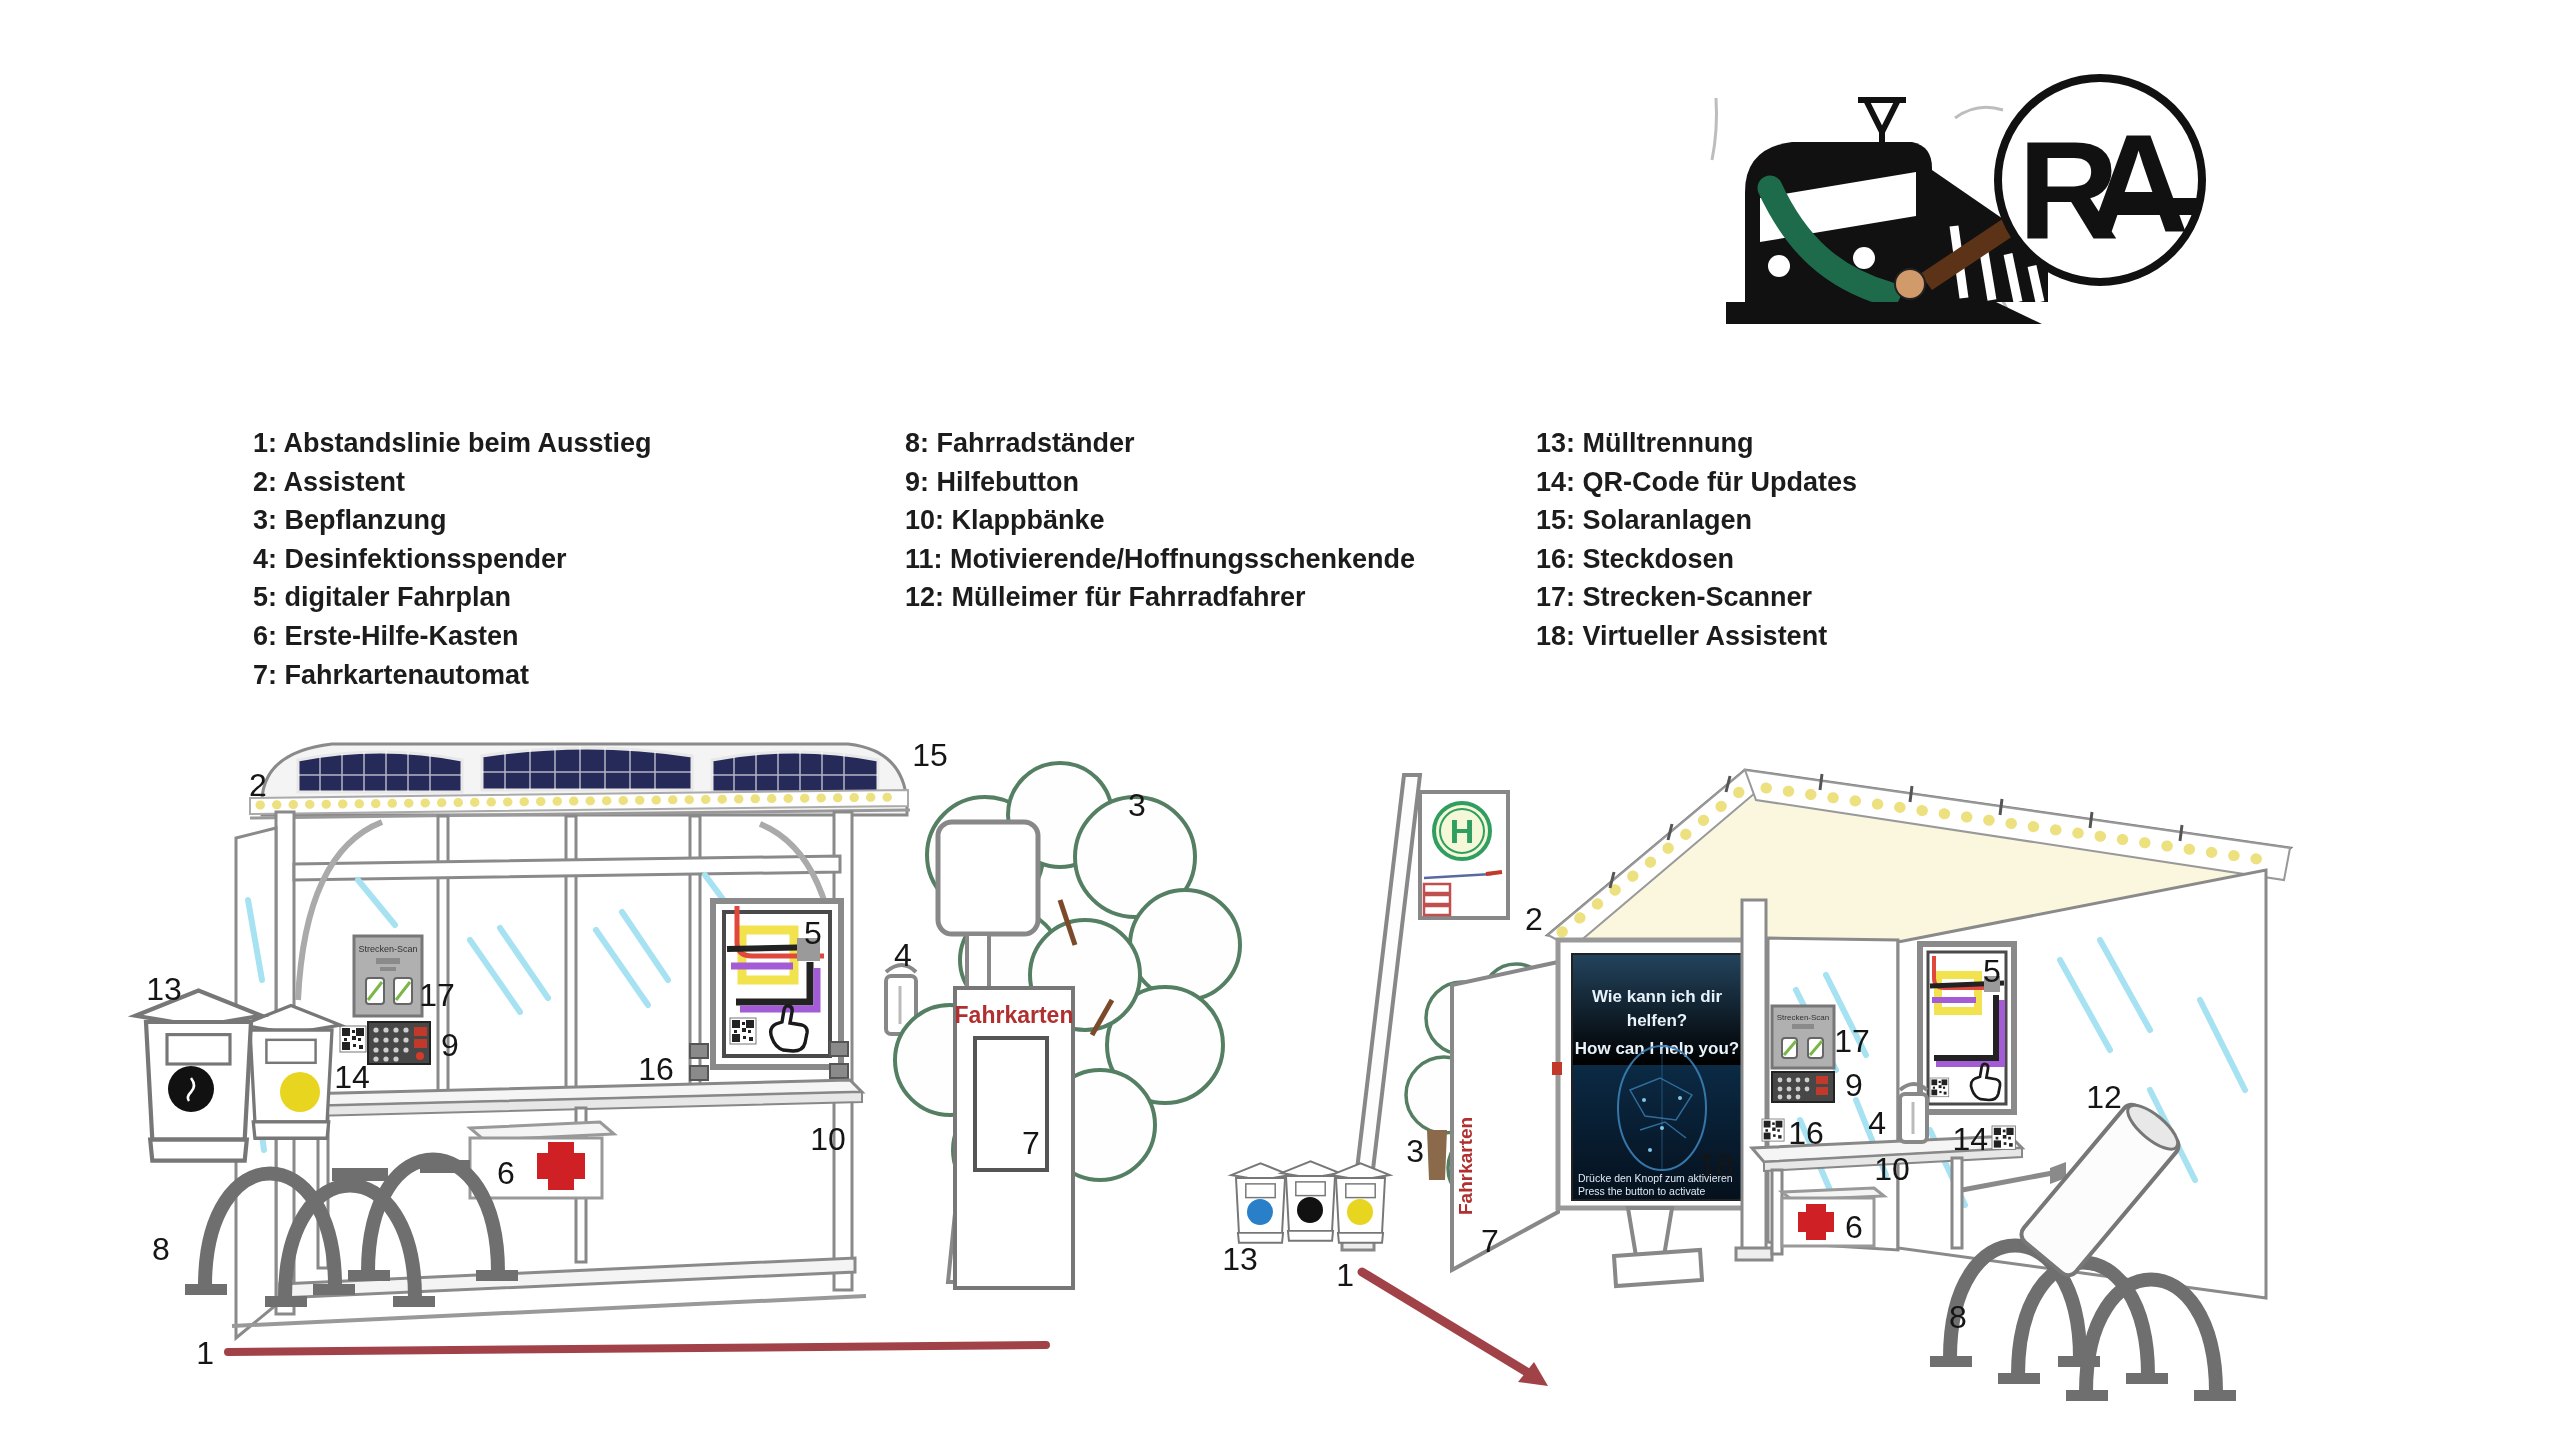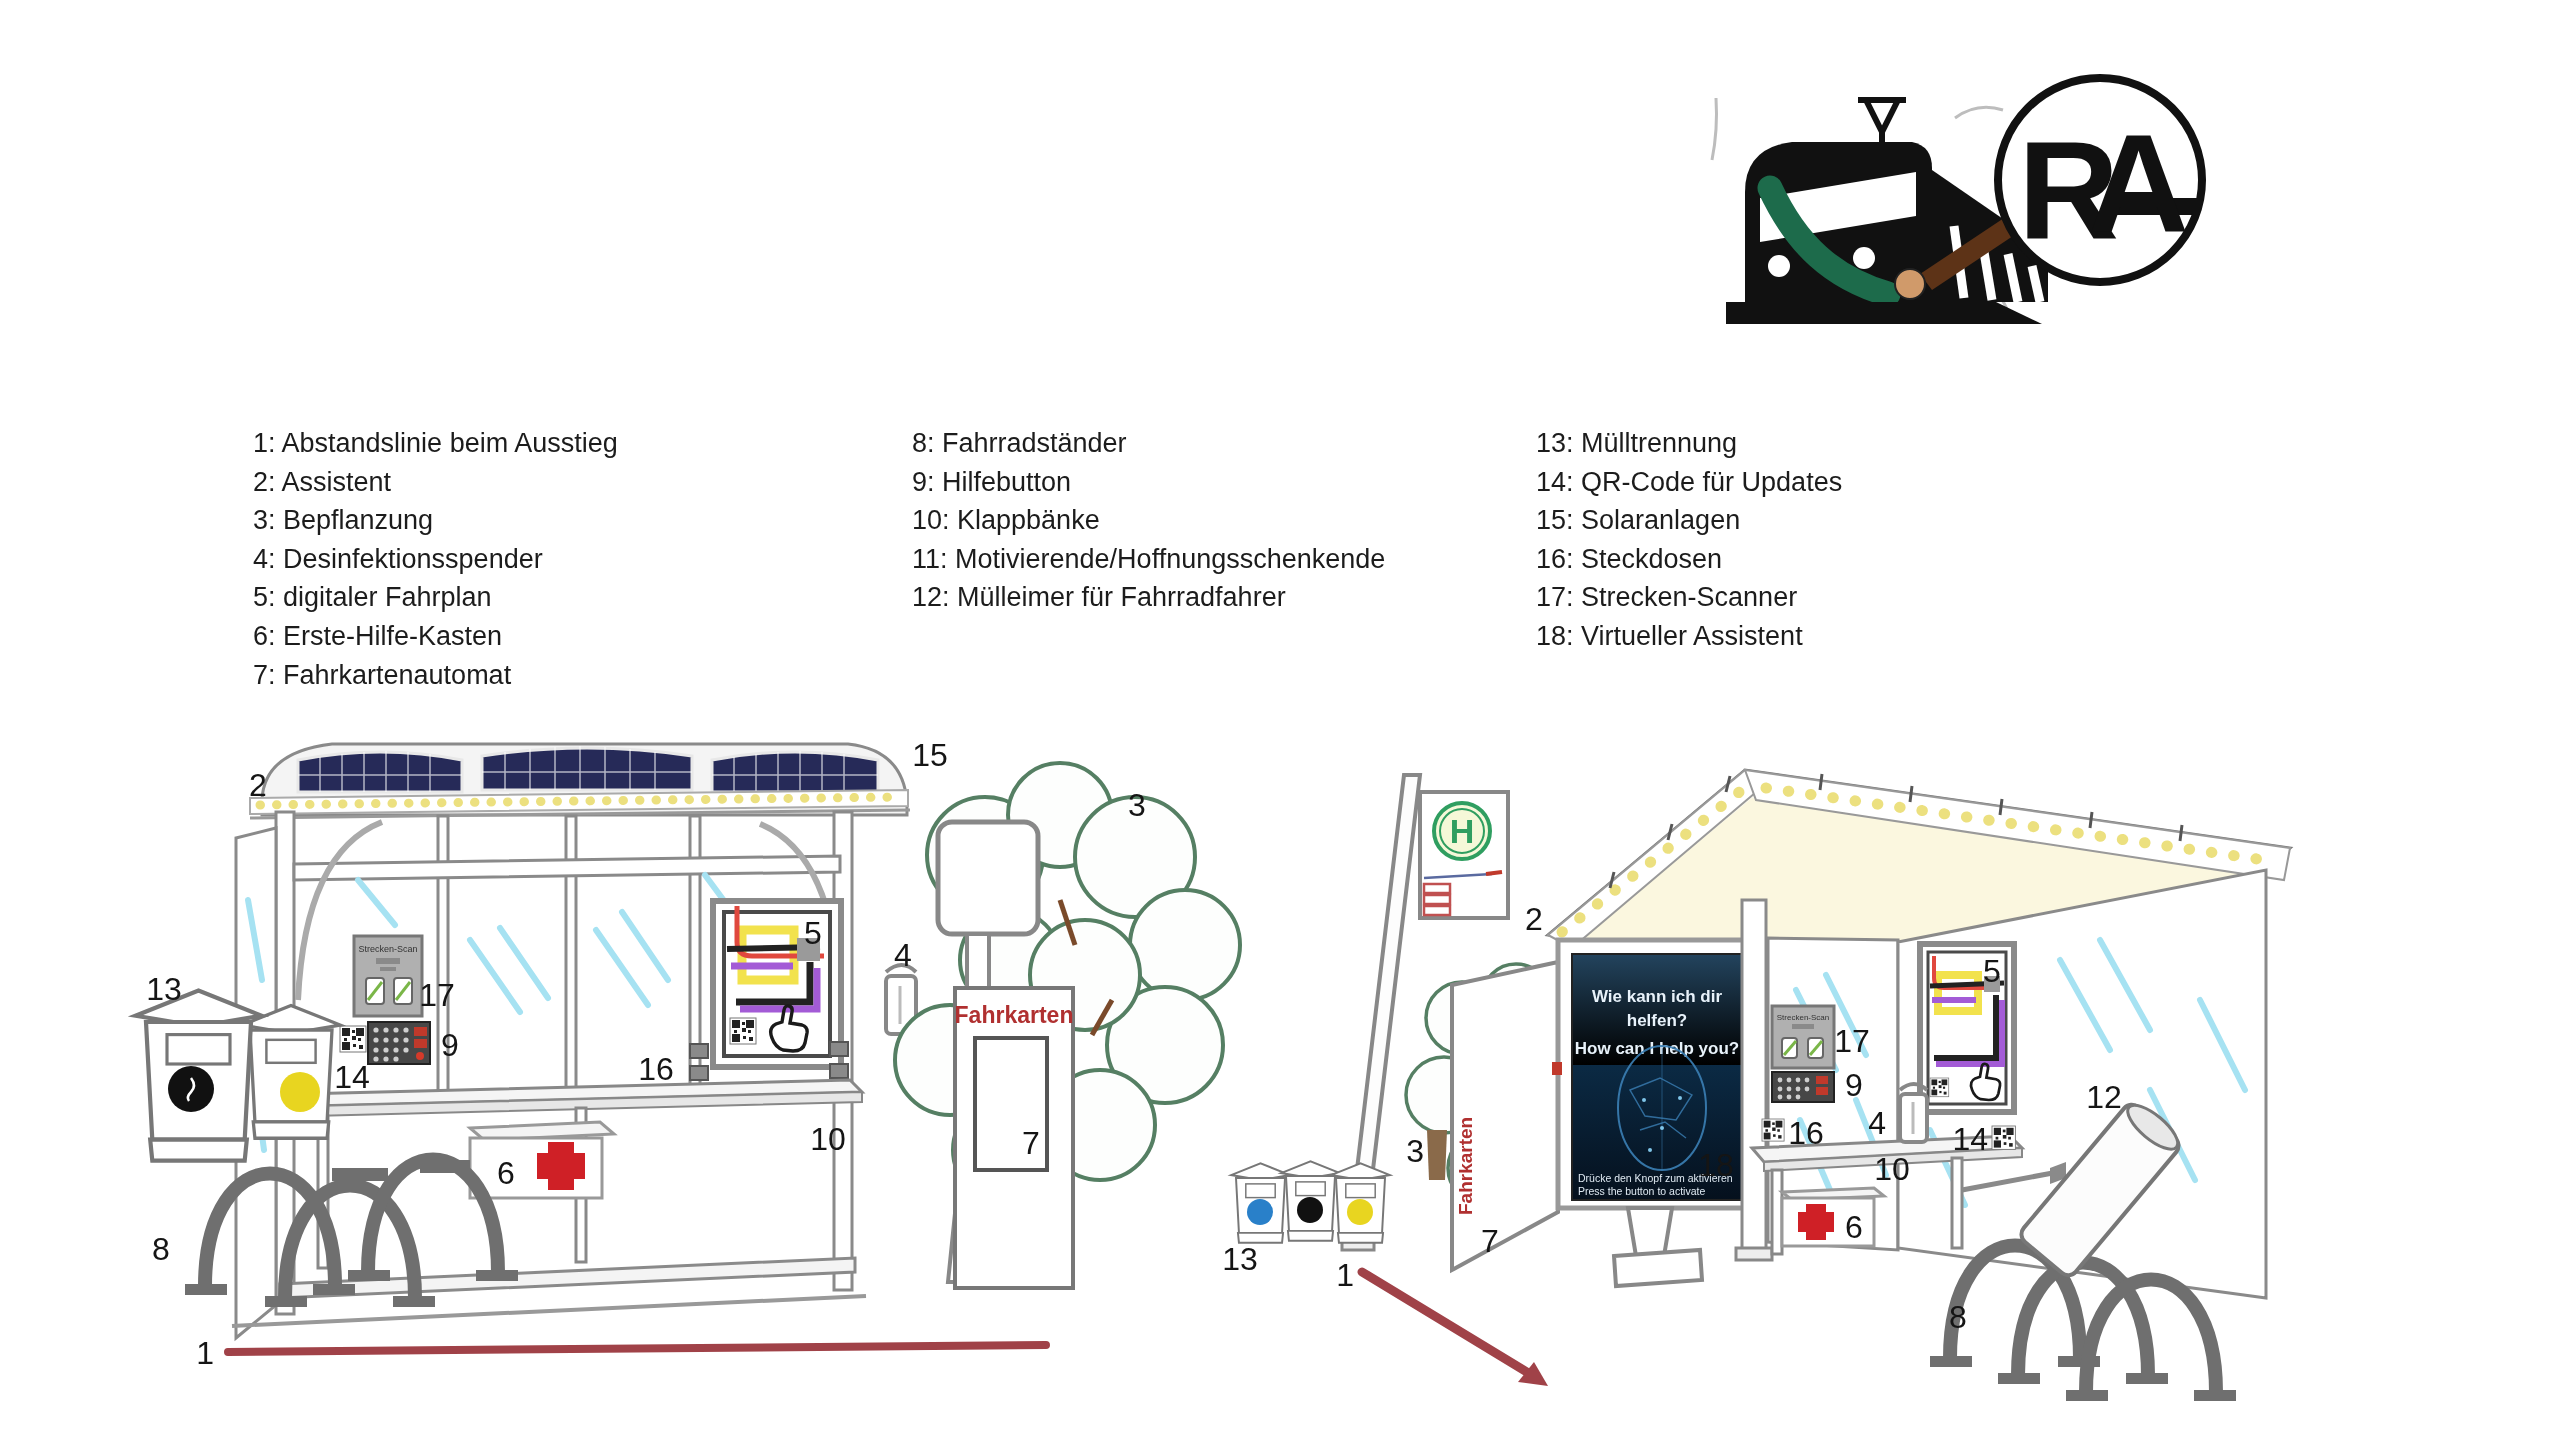--- a/index.html
+++ b/index.html
@@ -1,21 +1,21 @@
 <!DOCTYPE html>
 <html><head>
 <meta charset="utf-8">
 <style>
   html,body{margin:0;padding:0;background:#fff;}
   #canvas{position:relative;width:2560px;height:1440px;background:#fff;overflow:hidden;
           font-family:"Liberation Sans",sans-serif;}
   #scene-svg{position:absolute;left:0;top:0;width:2560px;height:1440px;}
-  .legend-col{position:absolute;font-size:27px;line-height:38.6px;color:#1c1c1c;white-space:nowrap;}
+  .legend-col{position:absolute;font-size:27px;line-height:38.6px;color:#1c1c1c;white-space:nowrap;font-weight:bold;}
   #legend-col1{left:253px;top:424px;}
-  #legend-col2{left:905px;top:424px;margin-left:7px;}
+  #legend-col2{left:905px;top:424px;}
   #legend-col3{left:1536px;top:424px;}
   text{font-family:"Liberation Sans",sans-serif;}
   .callout{font-size:32px;fill:#151515;}
   .metal{fill:#ffffff;stroke:#8a8a8a;stroke-width:3;}
   .metal2{fill:#f4f4f4;stroke:#8a8a8a;stroke-width:3;}
   .glassline{stroke:#a6e2f2;stroke-width:6;stroke-linecap:round;fill:none;}
 </style>
 </head>
 <body>
 

